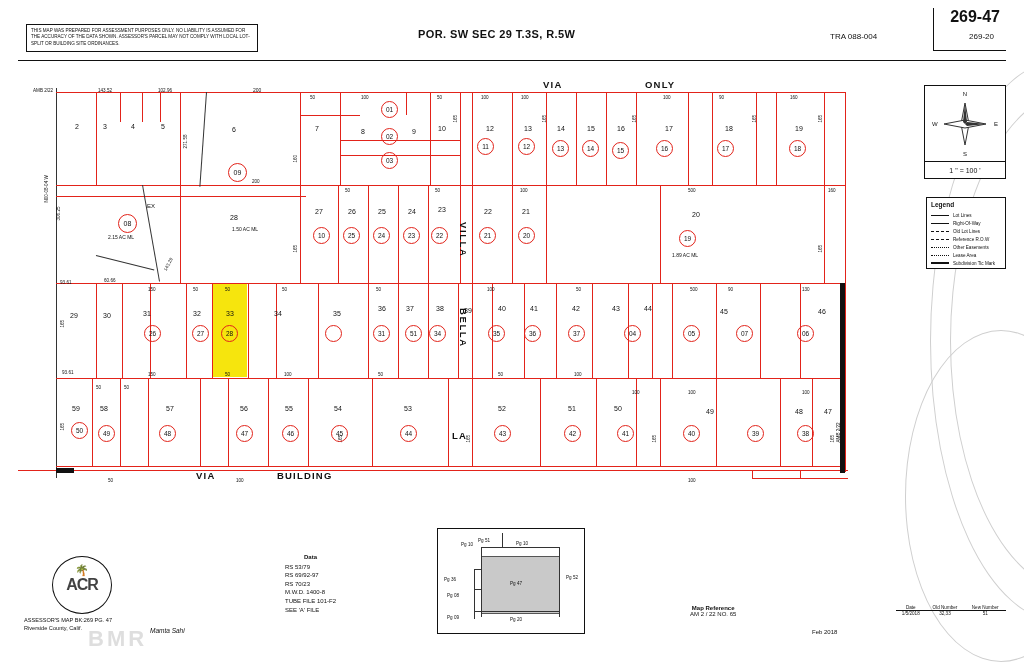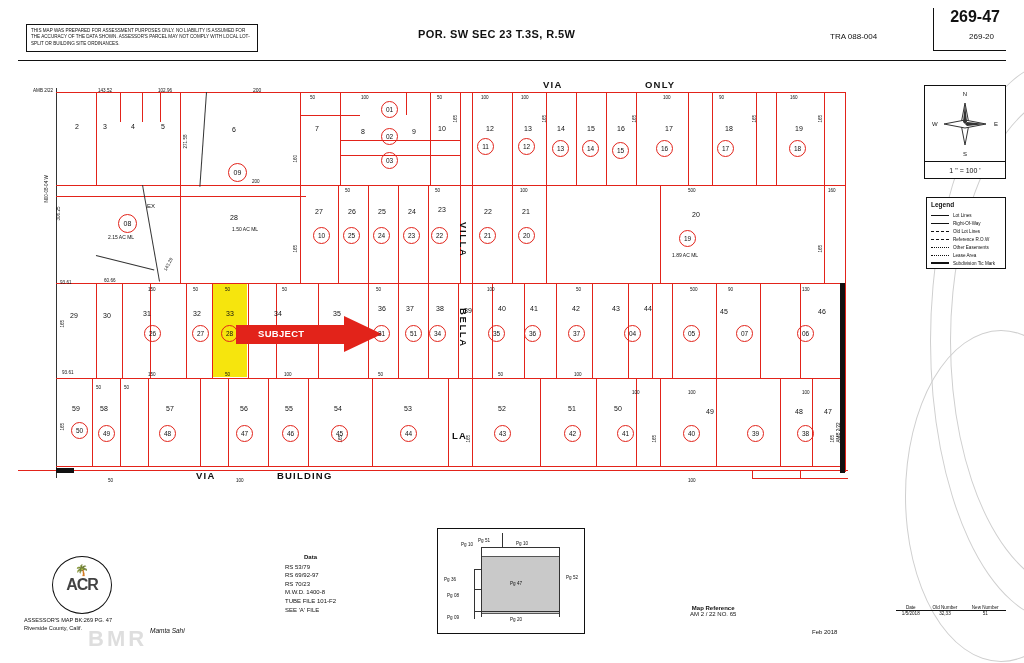--- a/index.html
+++ b/index.html
@@ -97,21 +97,21 @@
   
   .wm{position:absolute;left:88px;top:626px;font-size:22px;color:rgba(160,160,160,.35);letter-spacing:3px;font-weight:bold;}
   .signature{position:absolute;left:150px;top:627px;font-size:6.5px;font-style:italic;}
 </style>
 </head>
 <body>
 
 <div id="map">
 
   <div class="titlebar">
-    <div class="title-main">POR. SW SEC 23 T.3S, R.5W</div>
+    <div class="title-main">POR. SW SEC 29 T.3S, R.5W</div>
     <div class="title-tra">TRA 088-004</div>
     <div class="bk-box">
       <div class="bk-num">269-47</div>
       <div class="bk-sub">269-20</div>
     </div>
   </div>
   <div class="disclaimer">THIS MAP WAS PREPARED FOR ASSESSMENT PURPOSES ONLY.  NO LIABILITY IS ASSUMED FOR THE ACCURACY OF THE DATA SHOWN. ASSESSOR'S PARCEL MAY NOT COMPLY WITH LOCAL LOT-SPLIT OR BUILDING SITE ORDINANCES.</div>
 
   <div class="contour" style="left:930px;top:60px;width:260px;height:560px;"></div>
   <div class="contour" style="left:950px;top:90px;width:250px;height:500px;"></div>
@@ -214,25 +214,20 @@
   <div class="rl vl" style="left:780px;top:378px;height:88px;"></div>
   <div class="rl vl" style="left:812px;top:378px;height:88px;"></div>
 
   <div class="rl hl" style="left:752px;top:478px;width:96px;"></div>
   <div class="rl vl" style="left:752px;top:470px;height:8px;"></div>
   <div class="rl vl" style="left:800px;top:470px;height:8px;"></div>
 
   <div class="blk" style="left:56px;top:468px;width:18px;height:5px;"></div>
   <div class="blk" style="left:840px;top:283px;width:5px;height:190px;"></div>
 
-  <div class="arrow-wrap">
-    <div class="arrow-body"></div>
-    <div class="arrow-head"></div>
-    <div class="arrow-label">SUBJECT</div>
-  </div>
   <div class="cir" style="left:325px;top:325px;border-color:#e2231a;"></div>
 
   <div class="street" style="left:543px;top:79px;">VIA</div>
   <div class="street" style="left:645px;top:79px;">ONLY</div>
   <div class="street vert" style="left:458px;top:222px;">VILLA</div>
   <div class="street vert" style="left:458px;top:308px;">BELLA</div>
   <div class="street" style="left:452px;top:430px;">LA</div>
   <div class="street" style="left:196px;top:470px;">VIA</div>
   <div class="street" style="left:277px;top:470px;">BUILDING</div>
 

